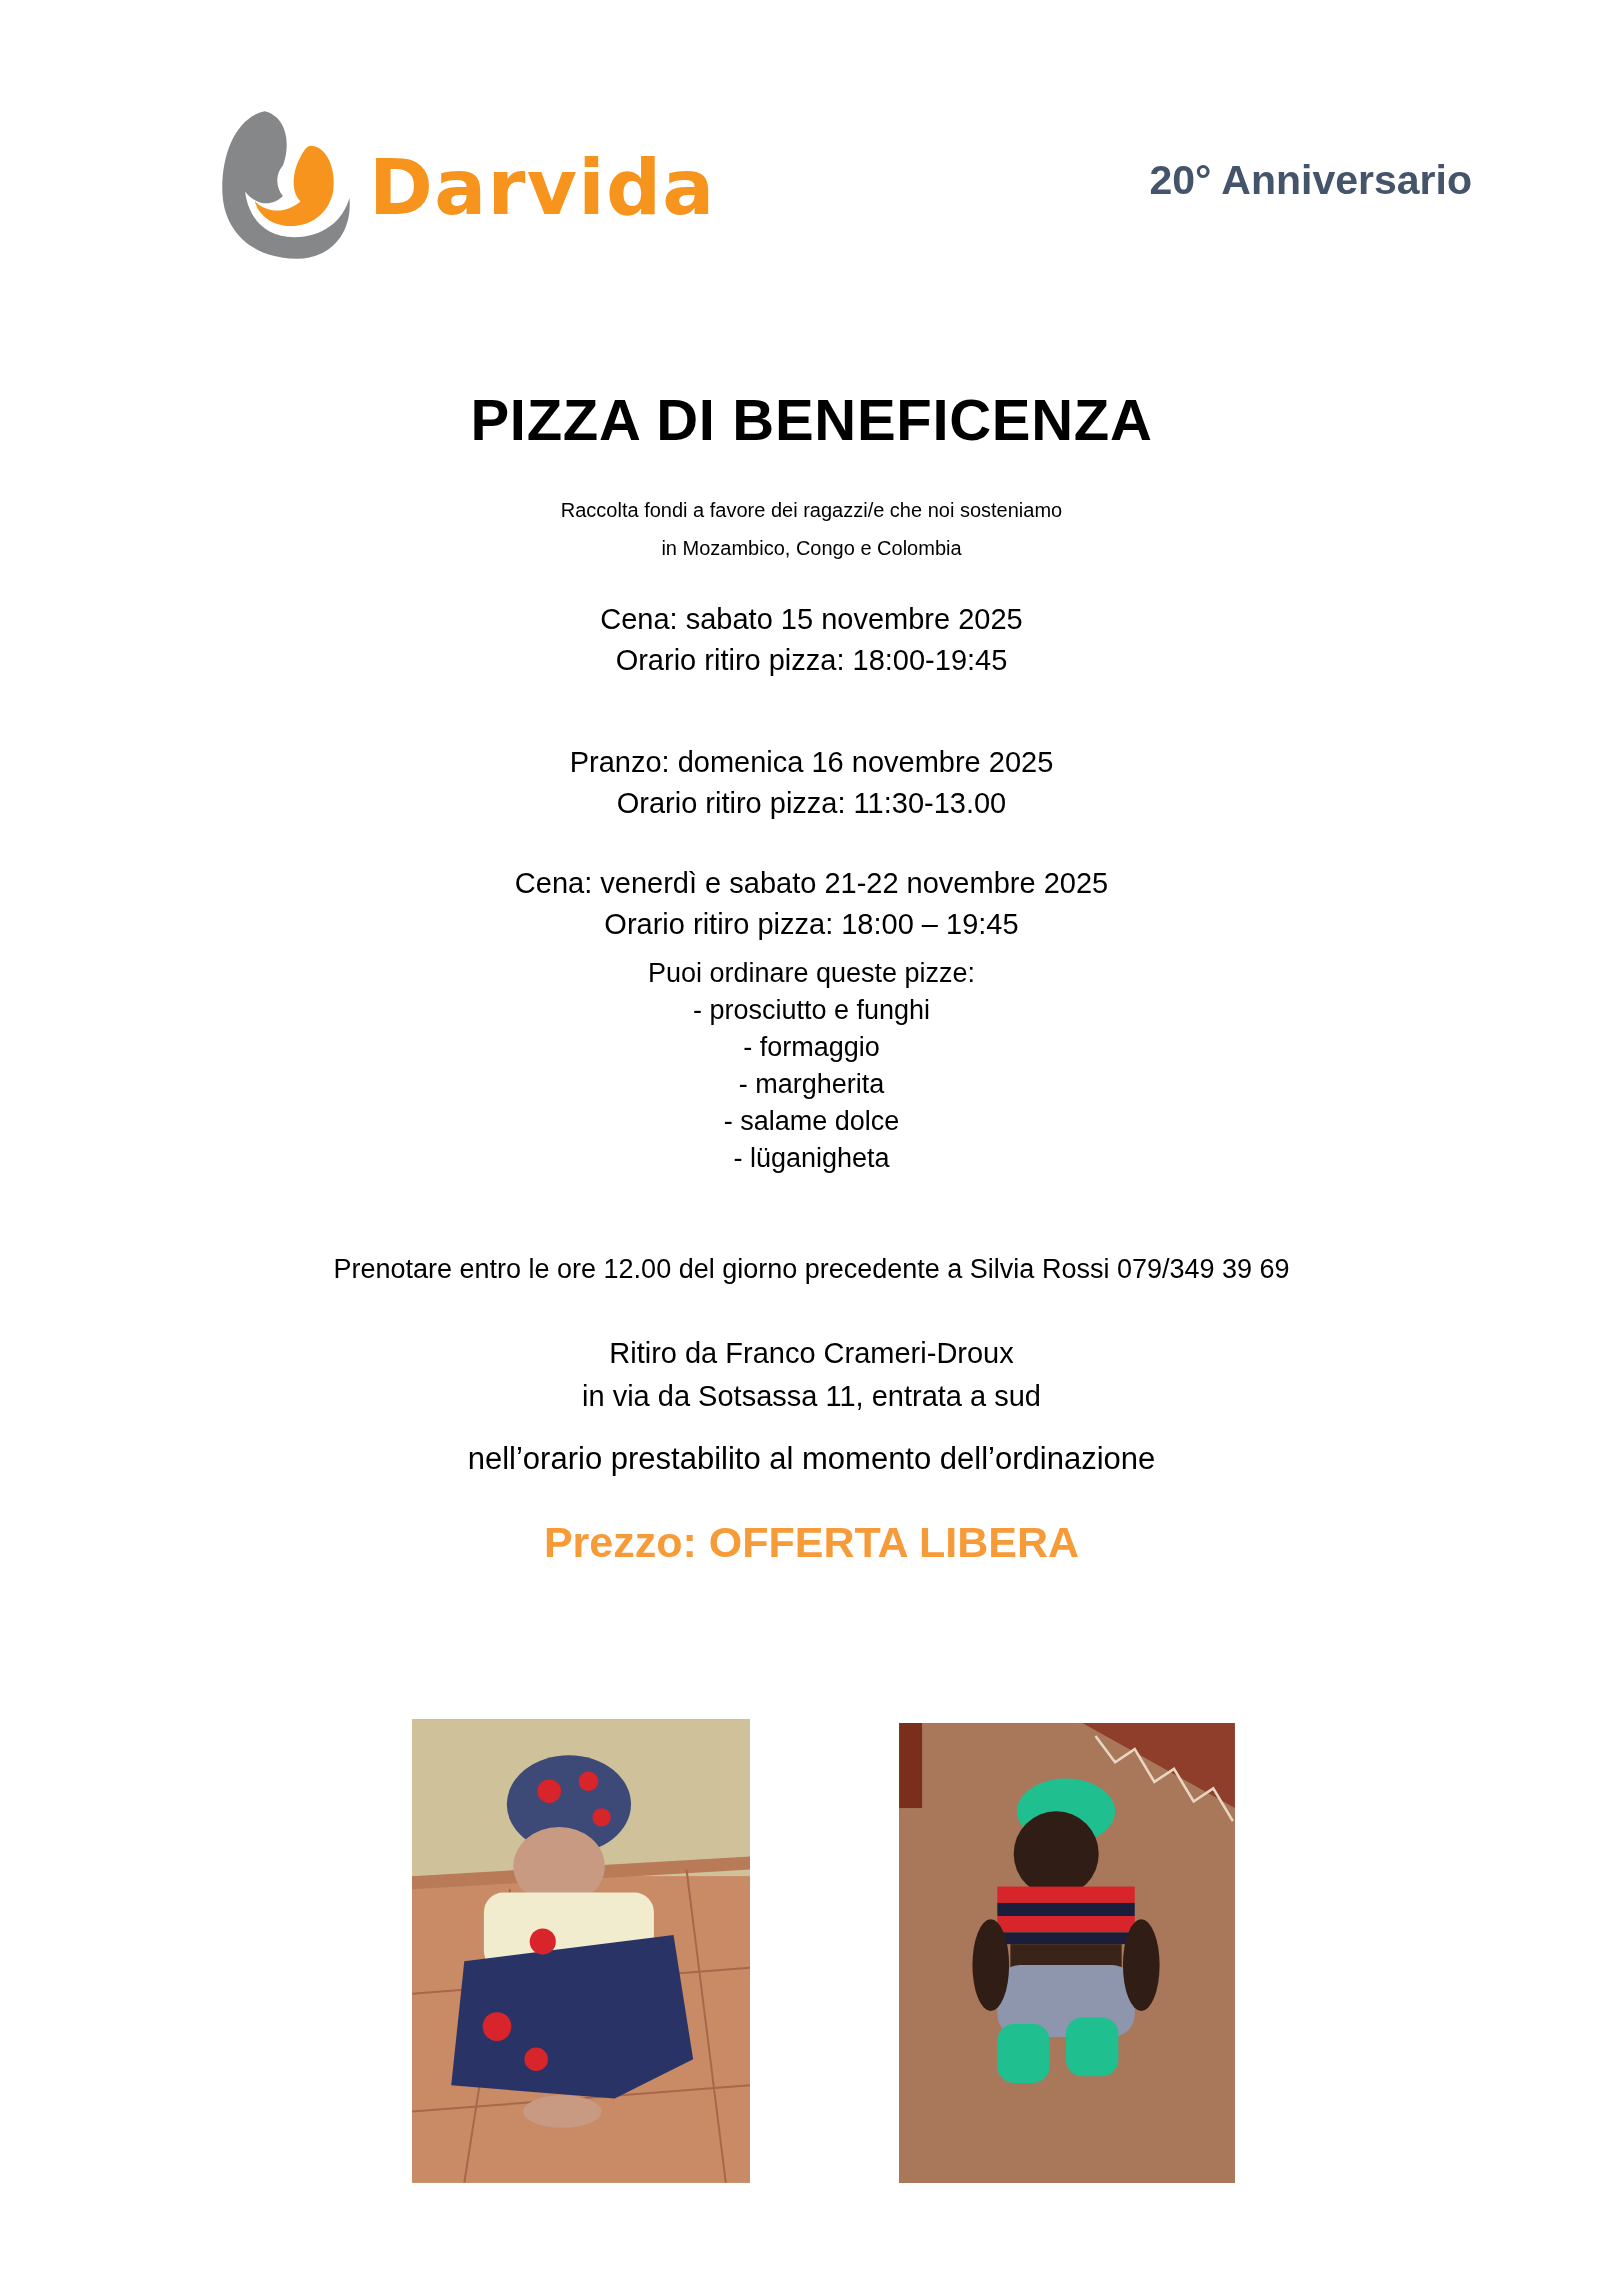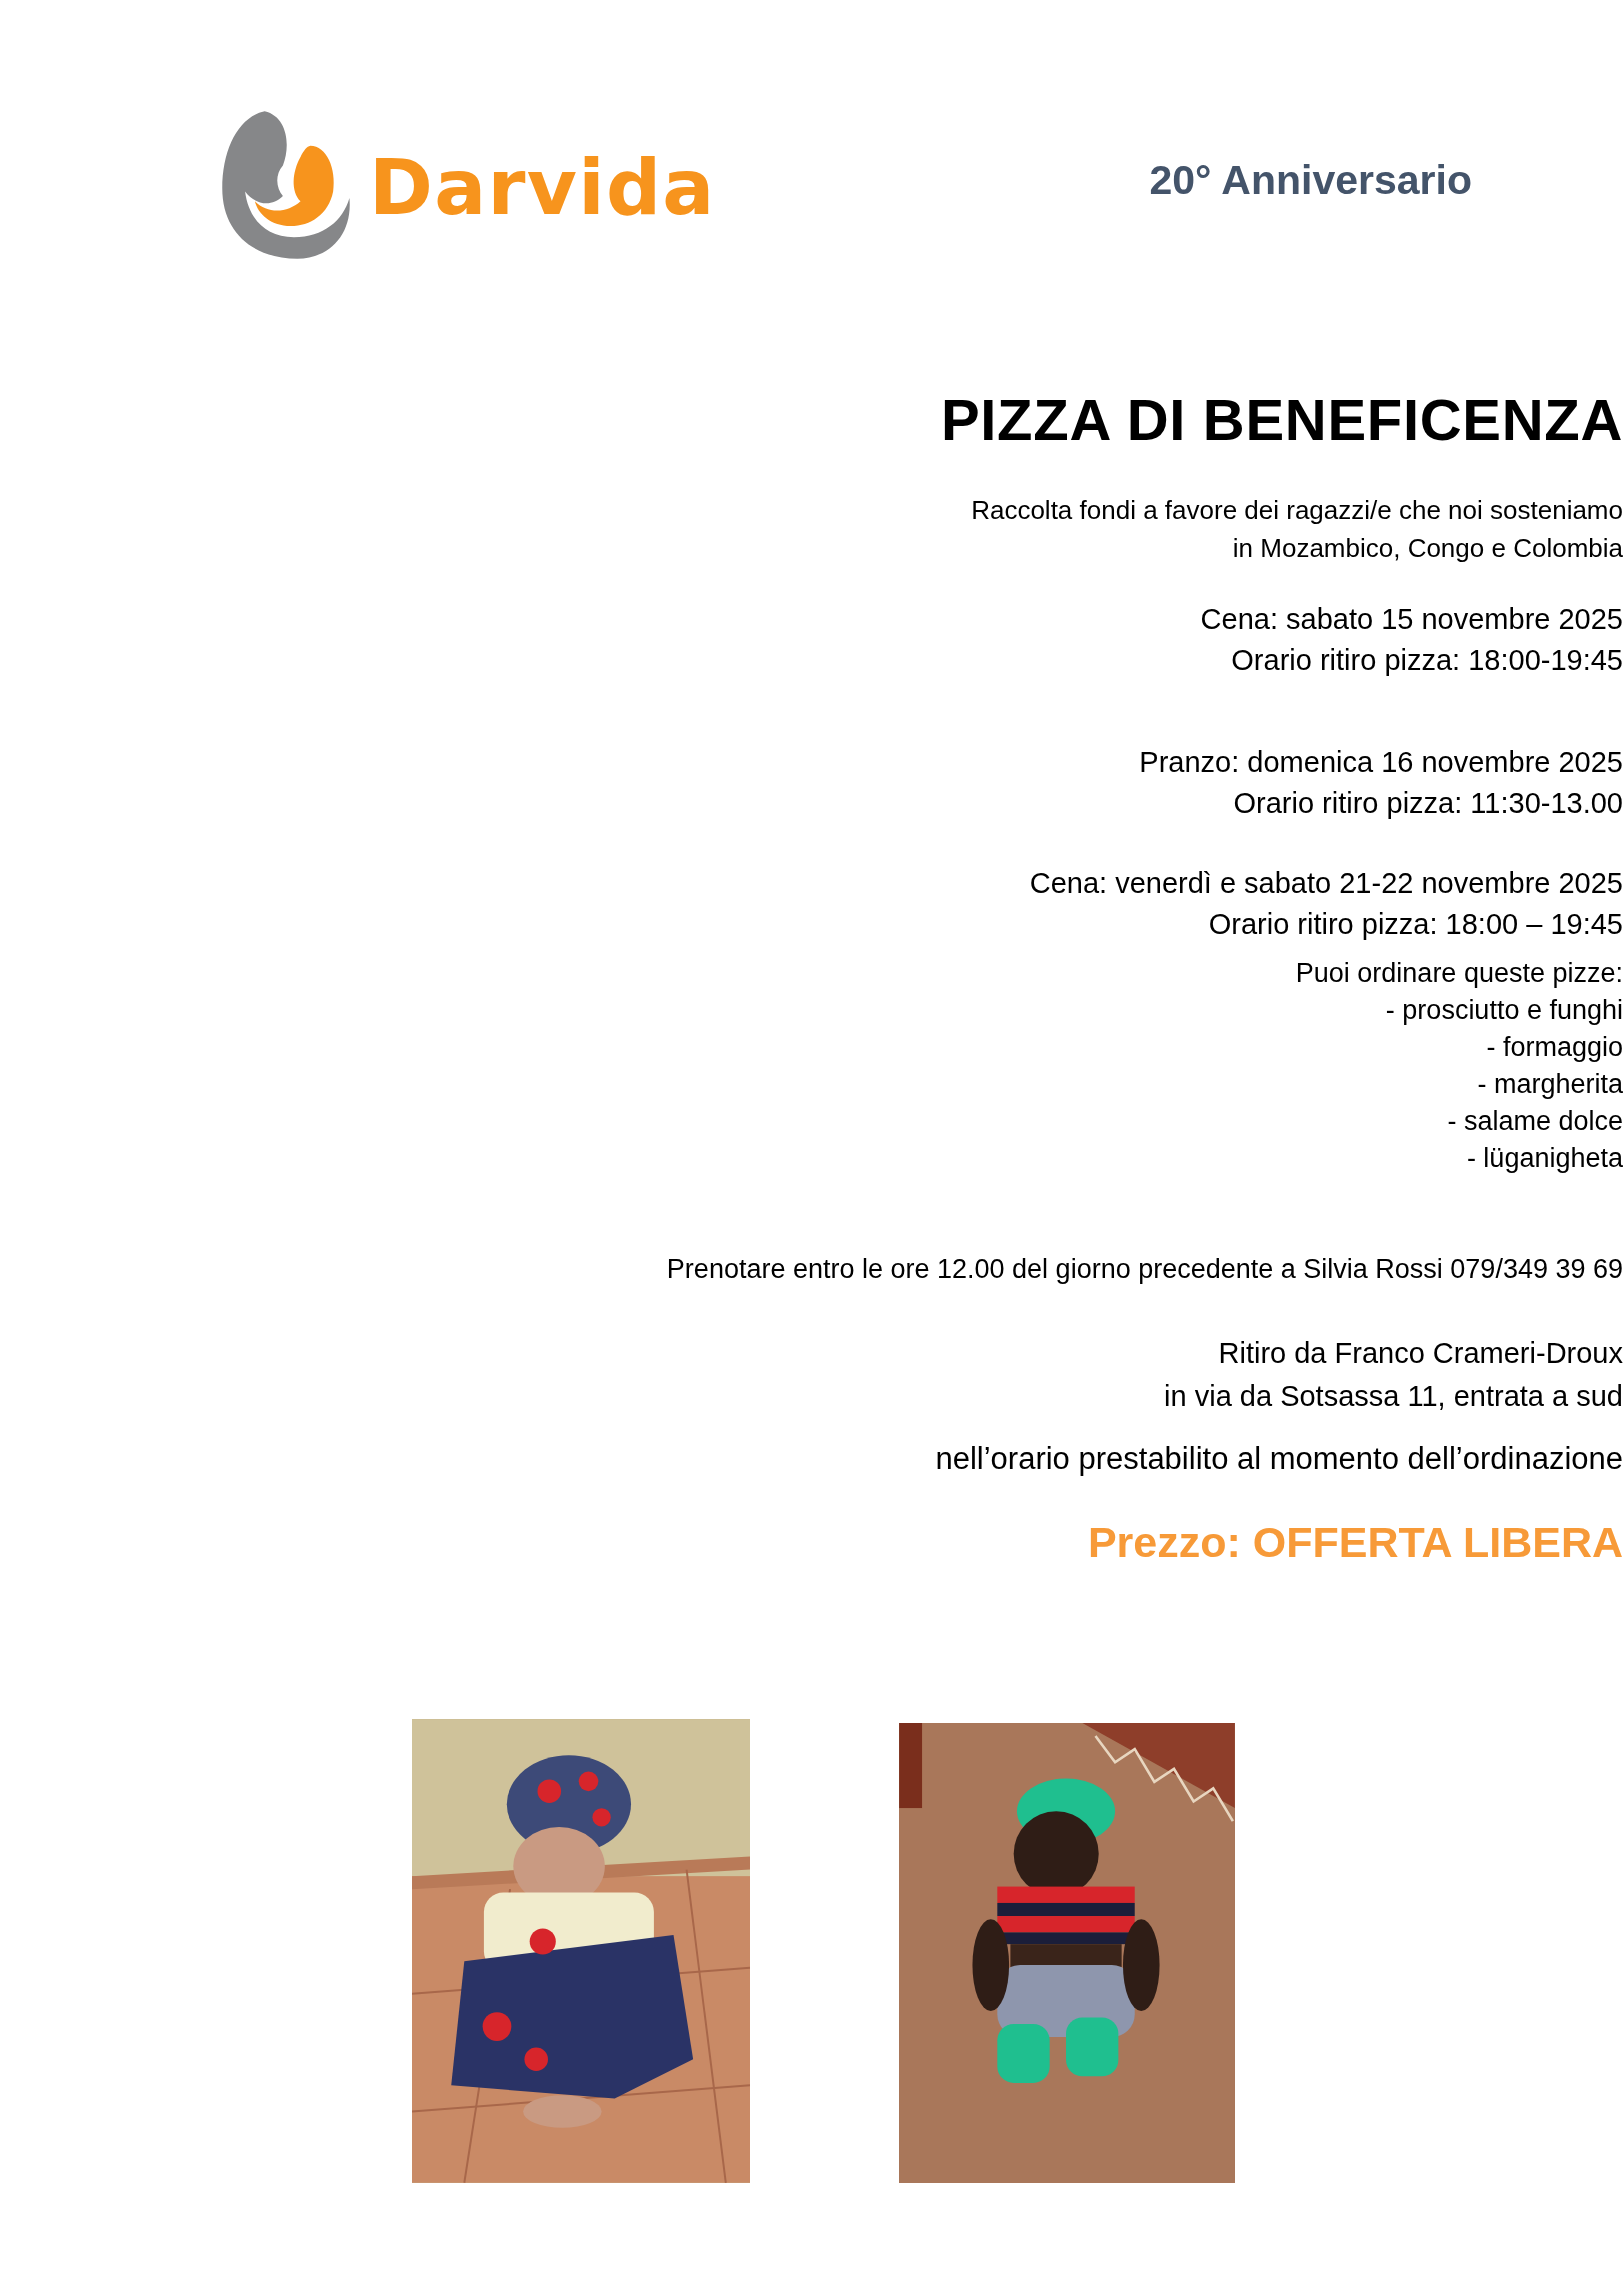--- a/index.html
+++ b/index.html
@@ -1,36 +1,36 @@
 <!DOCTYPE html>
 <html style="font-size:10.5px"><head>
   <meta charset="utf-8">
   <style>
     html, body { margin: 0; padding: 0; background: #ffffff; }
     body {
       width: 1623px; height: 2295px; position: relative; overflow: hidden;
       font-family: "Liberation Sans", "DejaVu Sans", sans-serif; color: #000;
     }
     .abs { position: absolute; }
-    .center-col { position: absolute; left: 0; width: 1623px; text-align: right; }
+    .center-col { position: absolute; left: 0; width: 1623px; text-align: center; }
 
     
     .logo { left: 219px; top: 110px; width: 458px; height: 150px; }
     .logo-text {
       position: absolute; left: 150px; top: 13px;
       font-family: "DejaVu Sans", sans-serif; font-weight: bold;
       font-size: 77px; color: #f7941d; letter-spacing: 1.3px; margin-top: 20px;
     }
     .anniv {
       left: 1079px; top: 157px; width: 393px; text-align: right;
       font-size: 41px; font-weight: bold; color: #44546a;
     }
 
     .title { top: 386px; font-size: 58px; font-weight: bold; letter-spacing: 0.7px; }
-    .subtitle { top: 491px; font-size: 26px; line-height: 38px; }
+    .subtitle { top: 491px; font-size: 20px; line-height: 38px; }
 
     .event { font-size: 29px; font-weight: normal; line-height: 41px; }
     .event-1 { top: 599px; }
     .event-2 { top: 742px; }
     .event-3 { top: 863px; }
 
     .menu { top: 955px; font-size: 27px; line-height: 37px; }
     .booking { top: 1251px; font-size: 27px; line-height: 37px; }
     .pickup { top: 1332px; font-size: 29px; line-height: 43px; }
     .note { top: 1440px; font-size: 31px; line-height: 37px; }

